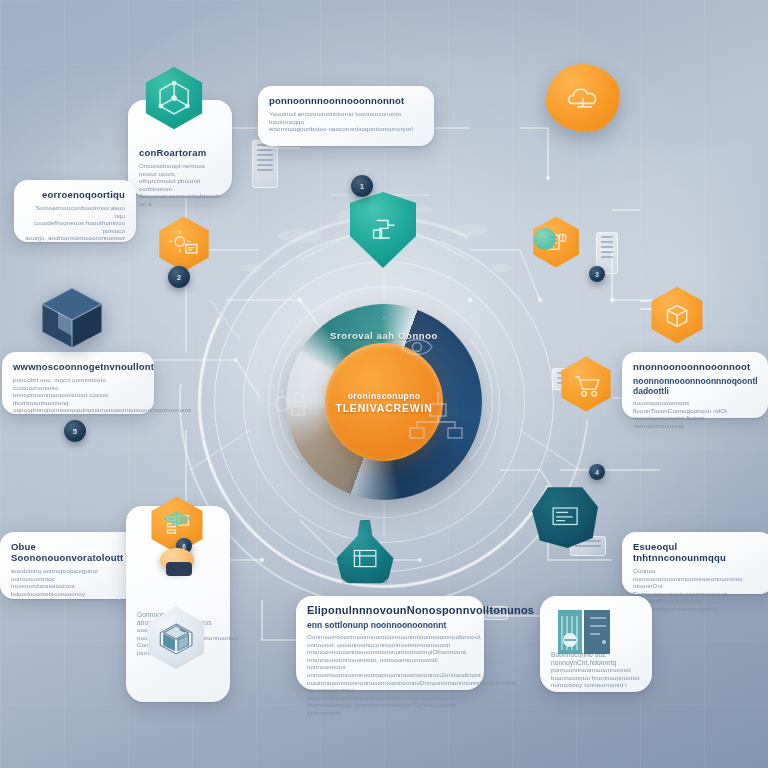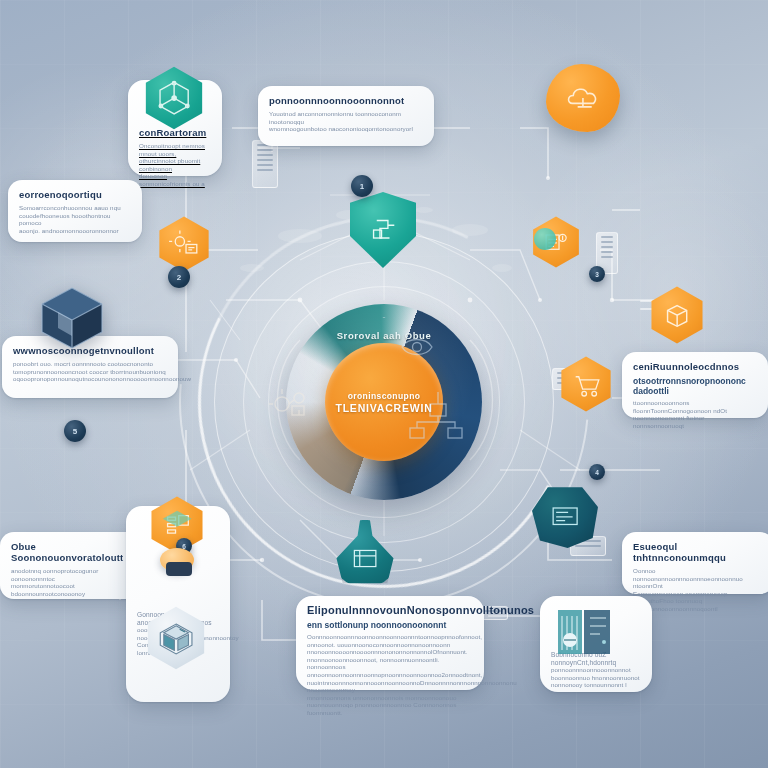--- a/index.html
+++ b/index.html
@@ -349,21 +349,21 @@
     <div class="ring r3"></div>
   </div>
 
   <div class="hub">
     <div class="hub-seg seg-tl"></div>
     <div class="hub-seg seg-top"></div>
     <div class="hub-seg seg-right"></div>
     <div class="hub-mask"></div>
     <div class="hub-poly"></div>
     <div class="hub-label-top">Sroroval aah
-Obue</div>
+Oonnoo</div>
     <div class="hub-core">
       <span>oroninsconupno</span>
       <span class="l2">TLENIVACREWIN</span>
     </div>
   </div>
 
   <svg style="position:absolute; left:268px; top:382px; width:46px; height:42px; opacity:.5" viewBox="0 0 46 42">
     <g stroke="#f2ece2" fill="none" stroke-width="1.4">
       <circle cx="14" cy="22" r="7"></circle>
         <circle cx="31" cy="16" r="5"></circle>
@@ -379,21 +379,21 @@
   </svg>
   <svg style="position:absolute; left:408px; top:388px; width:58px; height:56px; opacity:.55" viewBox="0 0 58 56">
     <g stroke="#cfe2f3" fill="none" stroke-width="1.3">
       <rect x="22" y="16" width="16" height="12"></rect>
         <rect x="2" y="40" width="14" height="10"></rect>
       <rect x="40" y="40" width="14" height="10"></rect>
       <path d="M30,16 L30,4 M30,28 L30,34 M9,40 L9,34 L47,34 L47,40"></path>
     </g>
   </svg>
 
-  <div class="card tall" style="left:128px; top:80px; width:94px; height:96px;text-decoration:underline;">
+  <div class="card tall" style="left:128px; top:100px; width:104px; height:96px;">
     <div style="height:38px"></div>
     <div class="title">conRoartoram</div>
     <div class="bodytxt">Onconoitnoopt nemnos mnout uoors,</div>
     <div class="bodytxt">othurcinnoiot pbuomit conbinonon</div>
     <div class="bodytxt">donocnon   sonmonicofrionnis ou a</div>
   </div>
   <div class="hex teal" style="left:142px; top:66px;">
     <svg viewBox="0 0 48 48">
       <g stroke="#eafaf6" fill="none" stroke-width="1.6">
         <path d="M24,6 L40,15 L40,33 L24,42 L8,33 L8,15 Z"></path>
@@ -415,43 +415,43 @@
   <div class="blob" style="left:546px; top:64px;">
     <svg viewBox="0 0 48 48">
       <g stroke="#fff4e3" fill="none" stroke-width="1.8">
         <path d="M12,30 C6,30 6,21 13,21 C14,13 26,11 29,19 C37,17 41,25 36,30 Z"></path>
         <path d="M18,34 L34,34 M24,24 L24,34"></path>
       </g>
     </svg>
   </div>
 
 
-  <div class="card" style="left:8px; top:180px; width:134px; height:62px;">
+  <div class="card" style="left:14px; top:180px; width:122px; height:62px;text-align:right;">
     <div class="title">eorroenoqoortiqu</div>
     <div class="bodytxt">Somoarrconconhuoonnou aauo nqu</div>
     <div class="bodytxt">couodefhooneuos  hooothontnou  pomoco</div>
     <div class="bodytxt">aoonjo. andnoomonnoooronnonnor</div>
   </div>
 
-  <div class="card" style="left:2px; top:336px; width:176px; height:62px;">
+  <div class="card" style="left:2px; top:352px; width:152px; height:62px;">
     <div class="title">wwwnoscoonnogetnvnoullont</div>
     <div class="bodytxt">ponoobrt  ouo.  mocrt oonnnnooto cootoocnononto</div>
     <div class="bodytxt">tomoprunonnoonooncnoot  coocor  tborrtnounbuonionq</div>
     <div class="bodytxt">oqooopronoponnounoqutnocounonononnooooonnoonnoonouw</div>
   </div>
 
   <div class="card" style="left:0; top:532px; width:142px; height:67px;">
     <div class="title">Obue  Soononouonvoratoloutt</div>
     <div class="bodytxt">anodotnnq  oonnoprotocogunor  oonoononnntoc</div>
     <div class="bodytxt">monmorutonnotoocoot  bdoonnounrootconooonoy</div>
   </div>
 
   <div class="card" style="left:622px; top:352px; width:146px; height:66px;">
-    <div class="title">ceniRuunnoleocdnnos</div>
-    <div class="sub">otsootrronnsnoropnoononc  dadoottli</div>
+    <div class="title">nnonnoonoonnooonnoot</div>
+    <div class="sub">noonnonnooonnoonnnoqoontl  dadoottli</div>
     <div class="bodytxt">ttoonnoonooonnons  floonnToonnConnogoonoon  ndOt</div>
     <div class="bodytxt">noonnoonoononnt   ftotnor  nonnsonnoonuoqt</div>
   </div>
 
   <div class="card" style="left:622px; top:532px; width:152px; height:62px;">
     <div class="title">Esueoqul tnhtnnconounmqqu</div>
     <div class="bodytxt">Oonnoo  nonnoononnoonnnoonnnoeonnoonnuo ntoonnOnt</div>
     <div class="bodytxt">Eonnoonnoonoon   ononnnonooop  onnouihoFhoo toonnuoq</div>
     <div class="bodytxt">noonnonnooonnoonnnoqoontl</div>
   </div>

